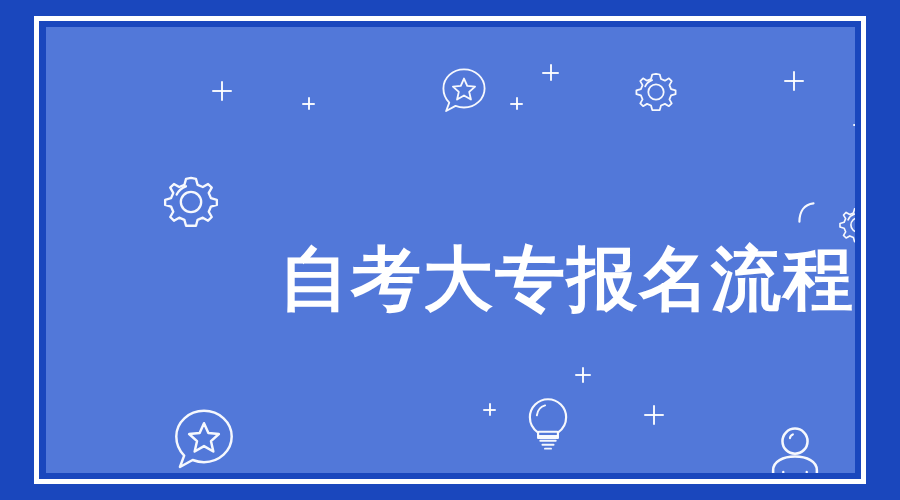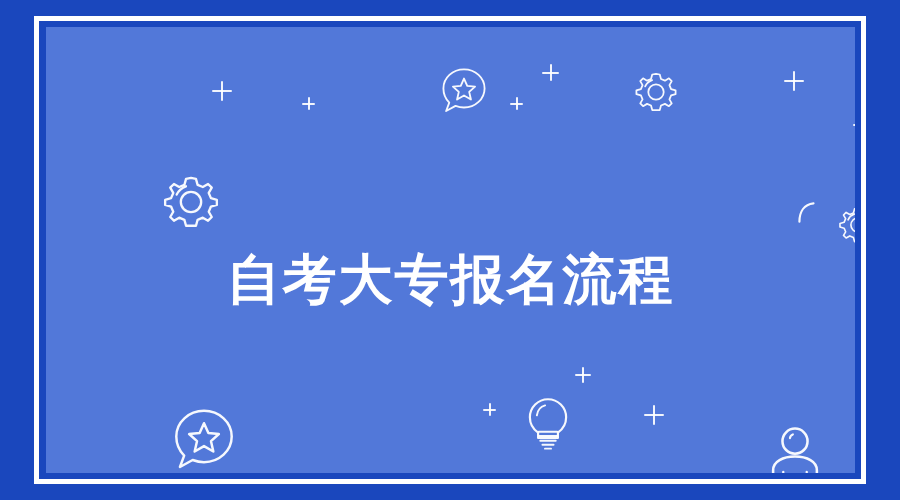--- a/index.html
+++ b/index.html
@@ -39,23 +39,23 @@
     background: #5278d9;
     overflow: hidden;
   }
 
   
   .title {
     position: absolute;
     left: 0;
     right: 0;
     top: 206px;
-    text-align: center;
+    text-align: right;
     color: #ffffff;
-    font-size: 54px;
+    font-size: 70px;
     line-height: 92px;
     font-weight: 700;
     letter-spacing: 2px;
     white-space: nowrap;
     z-index: 5;
   }
 
   
   .deco {
     position: absolute;

